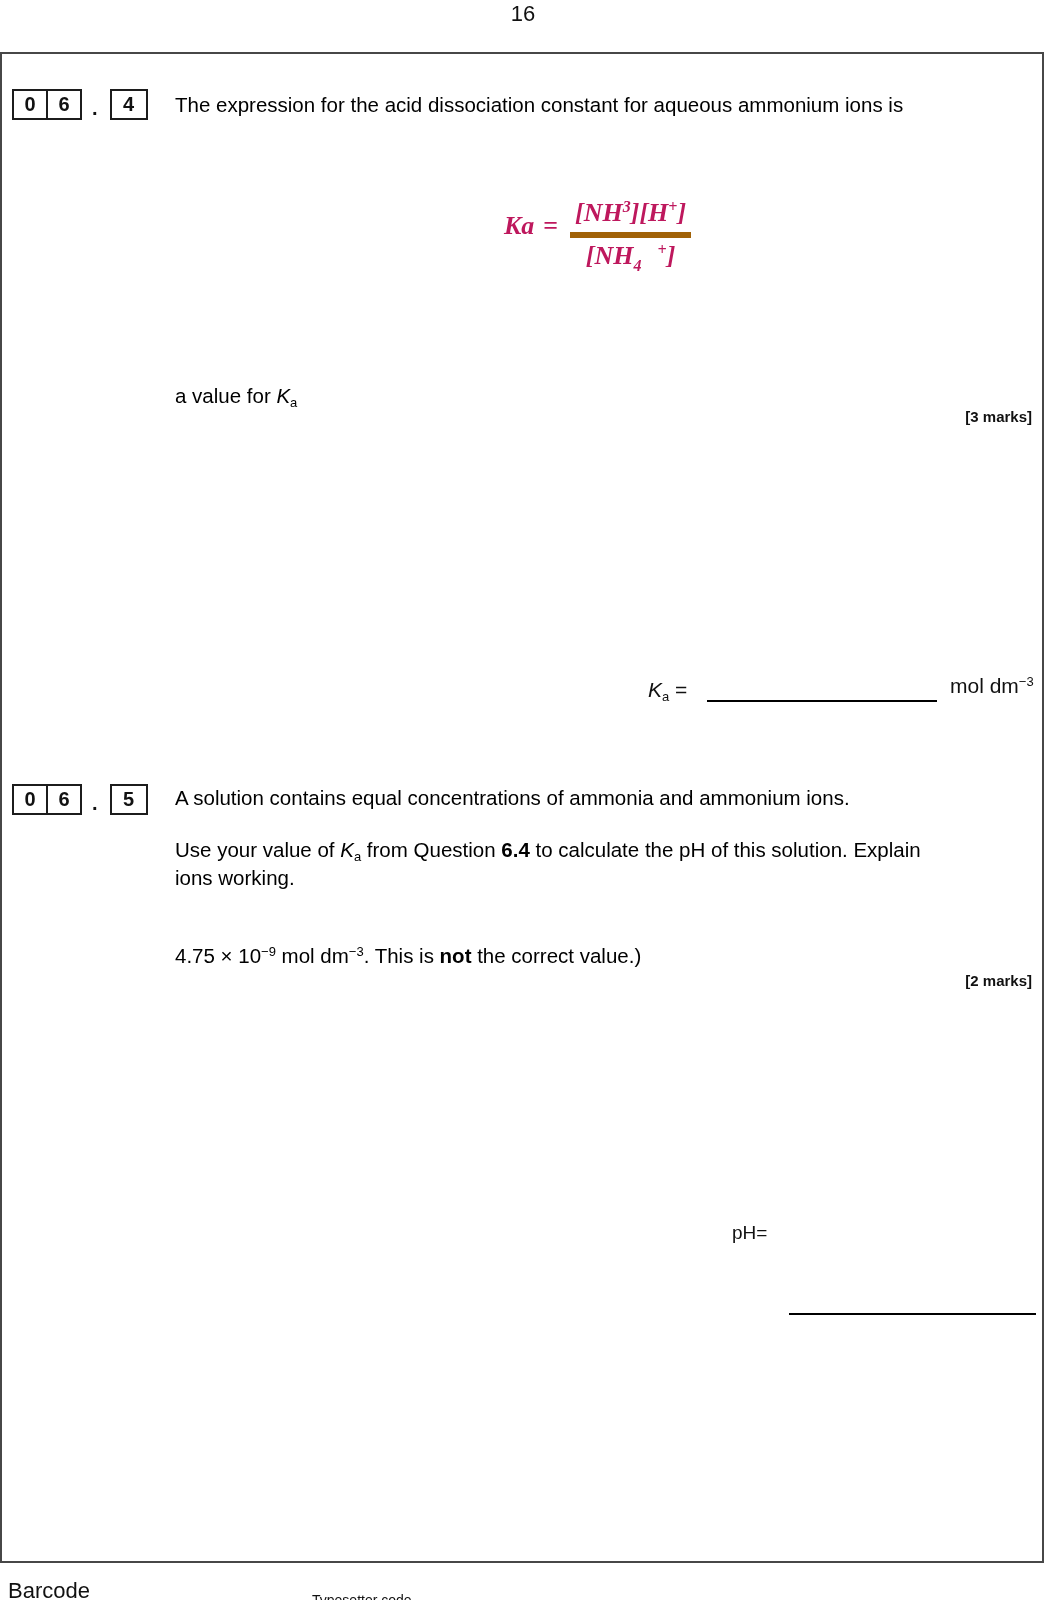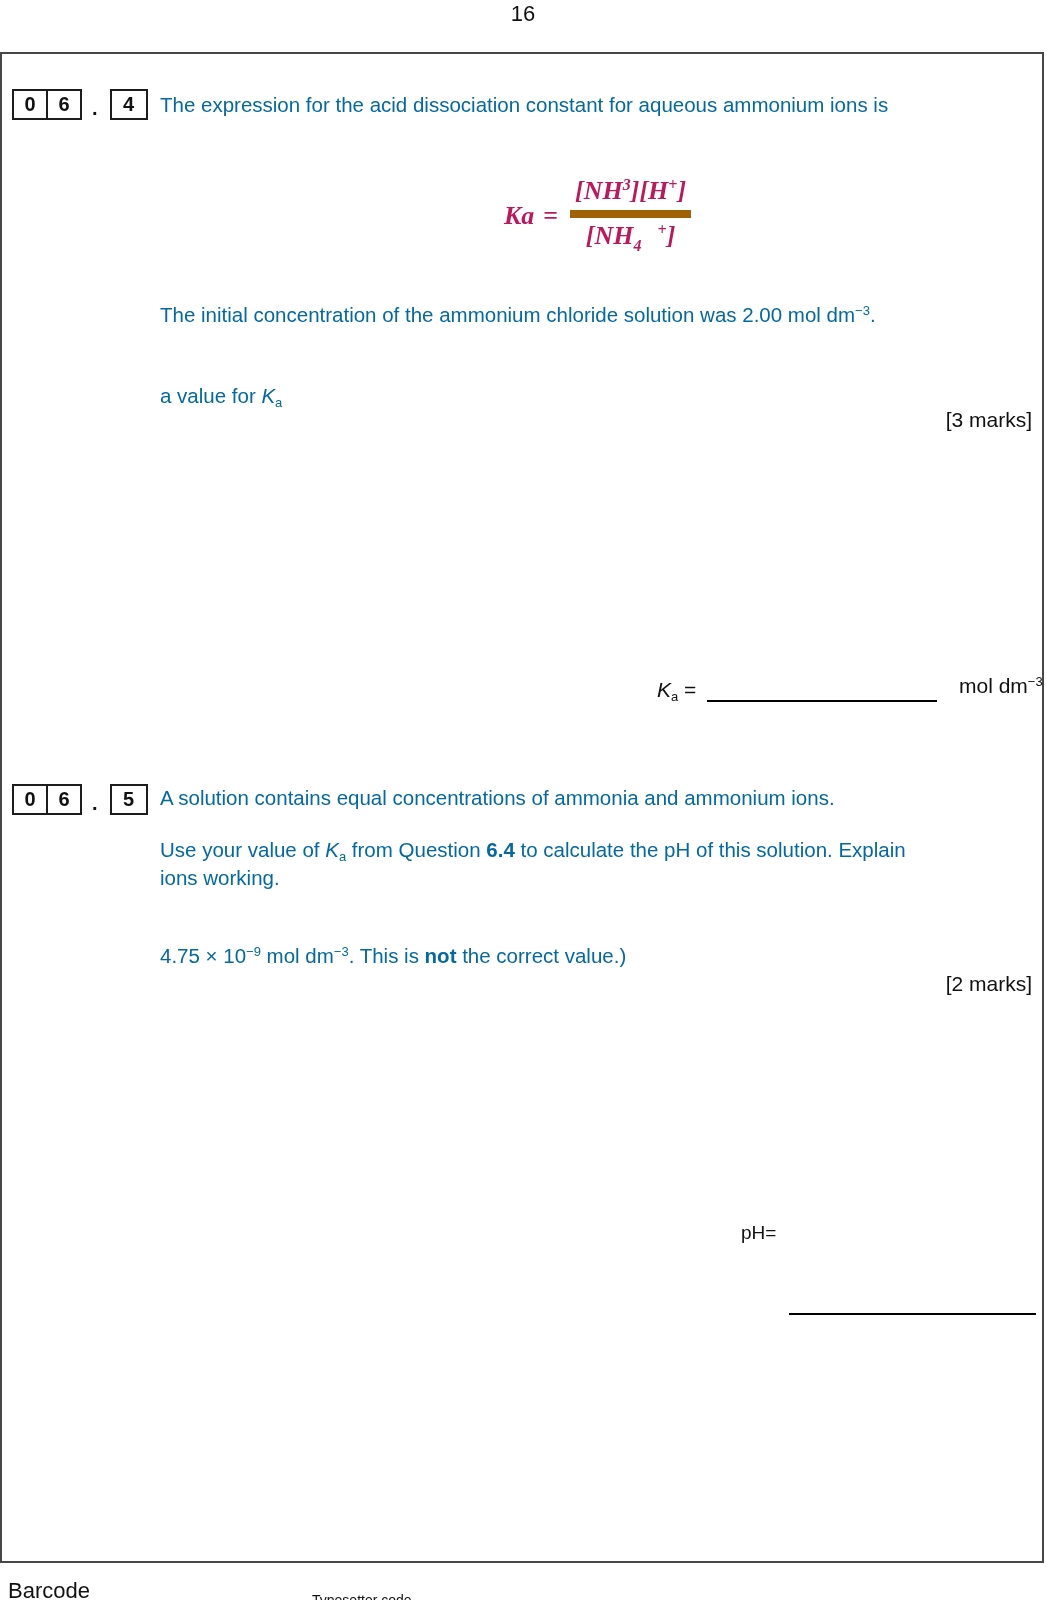--- a/index.html
+++ b/index.html
@@ -45,63 +45,63 @@
   .qcell-right { margin-left: -2px; }
   .qdot {
     font-weight: bold;
     font-size: 20px;
     margin: 0 12px 0 10px;
     padding-top: 8px;
   }
   .qcell-single { width: 38px; }
   .tline {
     position: absolute;
-    left: 160px;
+    left: 175px;
     white-space: nowrap;
     font-size: 20.5px;
-    color: #0369a1;
+    color: #000000;
     text-align: center;
   }
   .sup { font-size: 13px; vertical-align: 7px; }
   .sub { font-size: 13px; vertical-align: -4px; }
   .ital { font-style: italic; }
   .bold { font-weight: bold; }
   .marks {
     position: absolute;
     right: 14px;
-    font-weight: normal;
-    font-size: 21px;
+    font-weight: bold;
+    font-size: 15px;
     white-space: nowrap;
   }
   .formula-row {
     position: absolute;
     left: 160px; top: 176px;
     width: 875px;
     display: flex;
     justify-content: center;
     align-items: center;
     font-family: "Liberation Serif", serif;
     font-style: italic;
     font-weight: bold;
     font-size: 26px;
     color: #be185d;
   }
   .f-eq { font-style: normal; margin: 0 12px 0 9px; }
   .frac { display: inline-flex; flex-direction: column; align-items: center; }
-  .fnum { padding: 0 5px 4px 5px; border-bottom: 8px solid #a16207; white-space: nowrap; }
+  .fnum { padding: 0 5px 4px 5px; border-bottom: 6px solid #a16207; white-space: nowrap; margin-top: 22px; }
   .fden { padding-top: 3px; white-space: nowrap; }
   .f-sup { font-size: 16px; vertical-align: 9px; }
   .f-sub { font-size: 16px; vertical-align: -7px; }
   .gap-sup { margin-left: 16px; }
   .blank {
     position: absolute;
     border-bottom: 2px solid #000000;
     background: transparent;
   }
-  .answer-label { position: absolute; white-space: nowrap; font-size: 21px; margin-left: 9px; }
+  .answer-label { position: absolute; white-space: nowrap; font-size: 21px; }
   .ka-label { left: 648px; top: 678px; }
   .ka-blank { left: 707px; top: 676px; width: 230px; height: 26px; }
   .ka-unit { left: 950px; top: 674px; }
   .ph-label { left: 732px; top: 1222px; font-size: 19px; text-align: center; }
   .ph-blank { left: 789px; top: 1289px; width: 247px; height: 26px; }
   .footer-barcode {
     position: absolute;
     left: 8px; top: 1578px;
     font-size: 22px;
     white-space: nowrap;
@@ -133,21 +133,20 @@
 
   <div class="formula-row">
     <span>Ka</span>
       <span class="f-eq">=</span>
       <span class="frac">
         <span class="fnum"><span>[NH</span><span class="f-sup">3</span><span>][H</span><span class="f-sup">+</span><span>]</span></span>
         <span class="fden"><span>[NH</span><span class="f-sub">4</span><span class="f-sup gap-sup">+</span><span>]</span></span>
       </span>
   </div>
 
-  <div class="tline" style="top:303px"><span>The initial concentration of the ammonium chloride solution was 2.00 mol dm</span><span class="sup">−3</span><span>.</span></div>
 
   <div class="tline" style="top:384px"><span>a value for </span><span class="ital">K</span><span class="sub">a</span></div>
 
   <div class="marks" style="top:408px">[3 marks]</div>
 
   <div class="answer-label ka-label"><span class="ital">K</span><span class="sub">a</span><span> =</span></div>
   <div class="blank ka-blank"></div>
   <div class="answer-label ka-unit"><span>mol dm</span><span class="sup">−3</span></div>
 
   <div class="qnum" style="top:784px">

